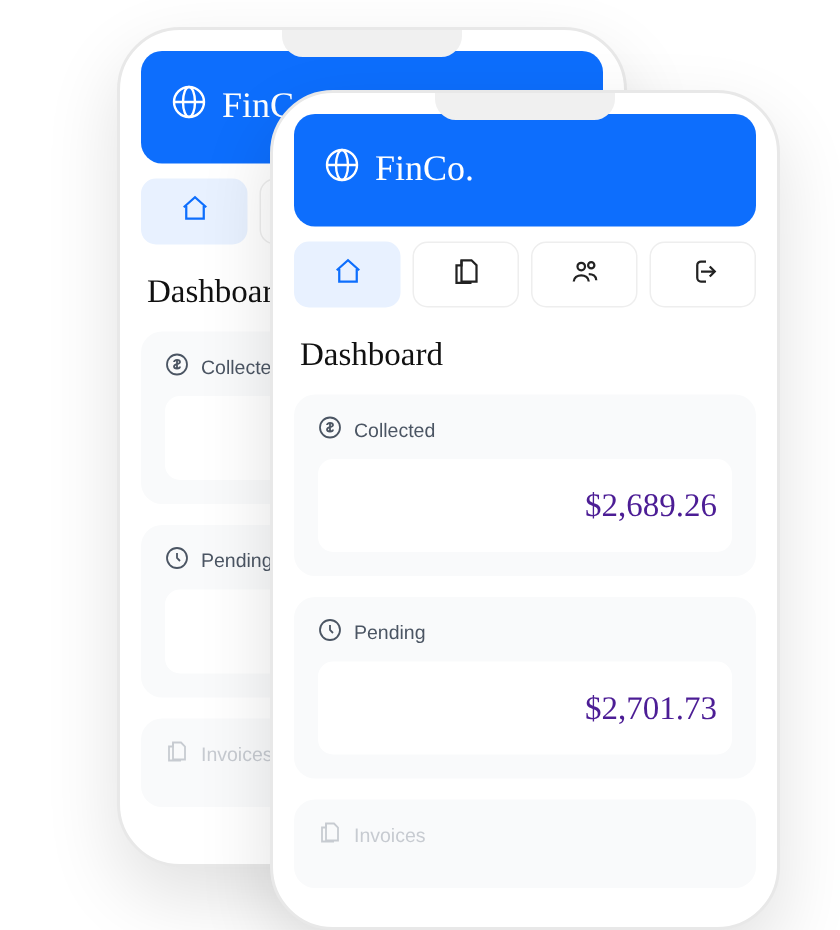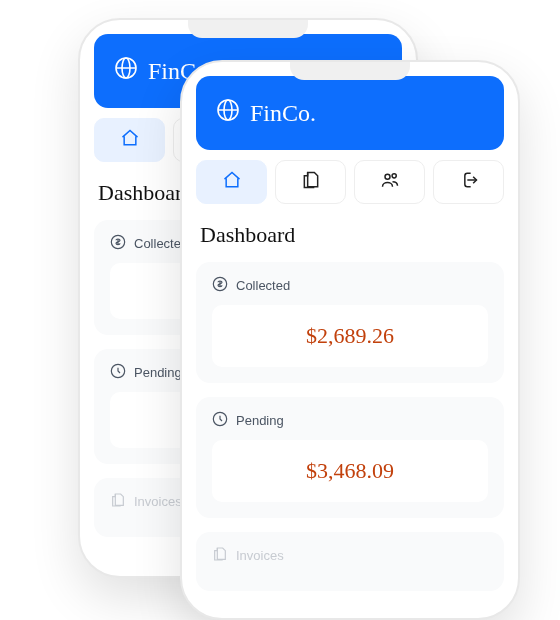--- a/index.html
+++ b/index.html
@@ -103,24 +103,24 @@
       align-items: center;
       gap: 8px;
       color: #4b5563;
       font-family: -apple-system, Helvetica, Arial, sans-serif;
       font-size: 13px;
       margin-bottom: 10px;
     }
     .card-value {
       background: #fff;
       border-radius: 10px;
-      text-align: center;
+      text-align: right;
       padding: 18px 10px;
       font-size: 22px;
-      color: #c2410c;
+      color: #4c1d95;
     }
     .card.empty .card-value {
       height: 56px;
     }
     .muted .card-head { color: #c7cbd1; }
   </style>
 </head>
 <body>
 
 <div class="backdrop"></div>
@@ -285,21 +285,21 @@
     <div class="card">
       <div class="card-head">
         <span>
           <svg width="16" height="16" viewBox="0 0 24 24" fill="none" stroke="currentColor" stroke-width="1.8">
               <circle cx="12" cy="12" r="10"></circle>
               <path d="M12 7v5l3 3"></path>
             </svg>
         </span>
         <span>Pending</span>
       </div>
-      <div class="card-value">$3,468.09</div>
+      <div class="card-value">$2,701.73</div>
     </div>
 
     <div class="card muted">
       <div class="card-head">
         <span>
           <svg width="16" height="16" viewBox="0 0 24 24" fill="none" stroke="currentColor" stroke-width="1.8">
               <path d="M8 3h8l4 4v13H8z"></path>
               <path d="M8 3v4H4v14h12"></path>
             </svg>
         </span>

